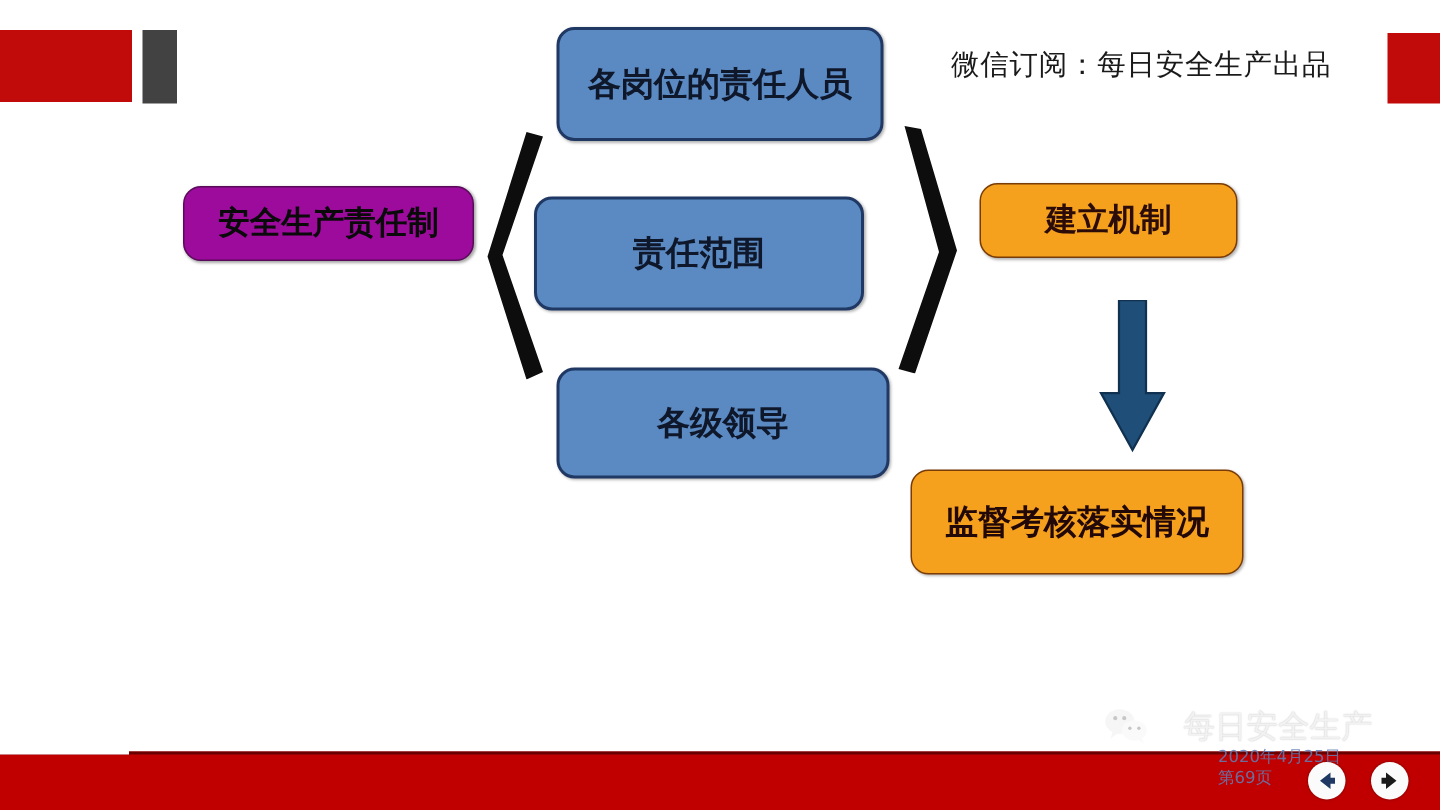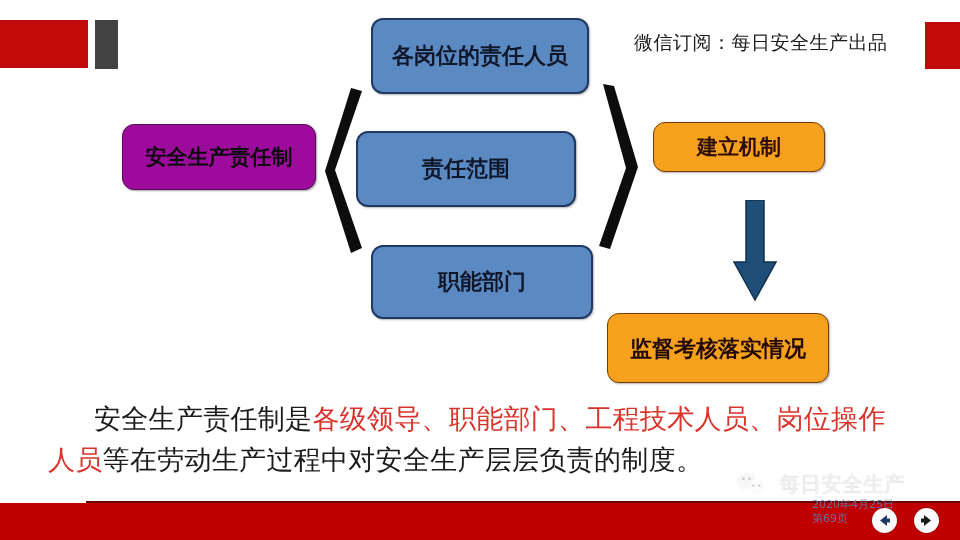--- a/index.html
+++ b/index.html
@@ -92,21 +92,21 @@
     box-shadow: 1px 1px 2px rgba(0,0,0,0.3);
   }
   .node.orange.serifed {
     font-family: "DejaVu Serif", "Liberation Serif", serif;
     font-weight: bold;
     font-size: 22px;
     color: #220806;
   }
 
   
-  #node-responsibility-system { left: 122px; top: 124px; width: 194px; height: 66px; }
+  #node-responsibility-system { left: 122px; top: 124px; width: 194px; height: 50px; }
   #node-positions-personnel   { left: 371px; top: 18px;  width: 218px; height: 76px; }
   #node-duty-scope            { left: 356px; top: 131px; width: 220px; height: 76px; }
   #node-assessment-standard   { left: 371px; top: 245px; width: 222px; height: 74px; }
   #node-establish-mechanism   { left: 653px; top: 122px; width: 172px; height: 50px; }
   #node-supervise-assessment  { left: 607px; top: 313px; width: 222px; height: 70px; }
 
   
   .bracket {
     position: absolute;
     pointer-events: none;
@@ -154,21 +154,21 @@
     background: #ffffff;
   }
 
   
   .watermark {
     position: absolute;
     left: 736px;
     top: 470px;
     display: flex;
     align-items: center;
-    gap: 13px;
+    gap: 23px;
     opacity: 0.55;
   }
   .watermark .wm-text {
     font-family: "DejaVu Sans", "Liberation Sans", sans-serif;
     font-size: 21px;
     color: #e8e8e8;
     text-shadow: 0 0 1px rgba(120,120,120,0.9);
     white-space: nowrap;
   }
   .wechat-logo { width: 30px; height: 26px; }
@@ -223,43 +223,39 @@
 
   <div class="node blue" id="node-positions-personnel">
     <span>各岗位的责任人员</span>
   </div>
 
   <div class="node blue" id="node-duty-scope">
     <span>责任范围</span>
   </div>
 
   <div class="node blue" id="node-assessment-standard">
-    <span>职能部门</span>
+    <span>各级领导</span>
   </div>
 
   <svg class="bracket" id="bracket-right" viewBox="0 0 44 165">
     <polygon points="7,0 18,2 42,83 14,165 3,162 30,84" fill="#0d0d0d"></polygon>
   </svg>
 
   <div class="node orange" id="node-establish-mechanism">
     <span>建立机制</span>
   </div>
 
   <svg id="arrow-down" viewBox="0 0 50 105">
     <polygon points="16,0 34,0 34,62 46,62 25,100 4,62 16,62" fill="#1F4E79" stroke="#10314f" stroke-width="1.5"></polygon>
   </svg>
 
   <div class="node orange serifed" id="node-supervise-assessment">
     <span>监督考核落实情况</span>
   </div>
 
-  <div class="paragraph">
-    <span class="ln indent"><span>安全生产责任制是</span><span class="hl">各级领导、职能部门、工程技术人员、岗位操作</span></span>
-    <span class="ln"><span class="hl">人员</span><span>等在劳动生产过程中对安全生产层层负责的制度。</span></span>
-  </div>
 
   <div class="footer-bar"></div>
   <div class="footer-notch"></div>
 
   <div class="watermark">
     <svg class="wechat-logo" viewBox="0 0 40 34">
       <ellipse cx="14" cy="13" rx="13" ry="11" fill="#f0f0f0"></ellipse>
       <polygon points="8,20 6,28 13,23" fill="#f0f0f0"></polygon>
       <circle cx="10" cy="10" r="1.8" fill="#9a9a9a"></circle>
       <circle cx="18" cy="10" r="1.8" fill="#9a9a9a"></circle>

